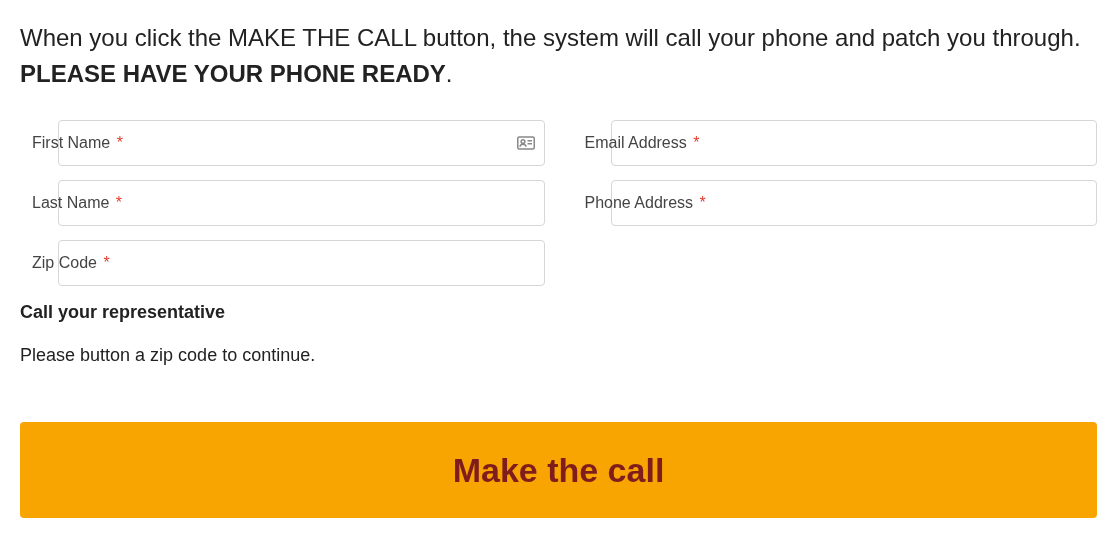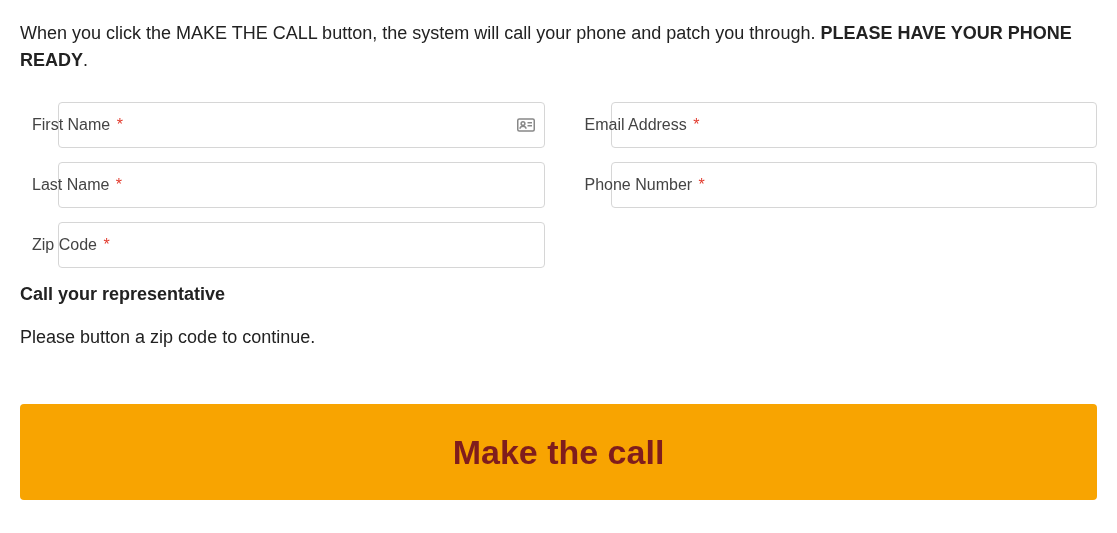--- a/index.html
+++ b/index.html
@@ -11,21 +11,21 @@
       font-family: Arial, Helvetica, sans-serif;
       background: #fff;
       padding: 20px;
       width: 1117px;
       color: #222;
     }
     .container {
       width: 100%;
     }
     .instruction {
-      font-size: 18px;
+      font-size: 24px;
       line-height: 1.5;
       margin-bottom: 28px;
       color: #222;
     }
     .instruction .bold {
       font-weight: 700;
     }
     .form-grid {
       display: grid;
       grid-template-columns: 1fr 1fr;
@@ -141,21 +141,21 @@
     <div class="input-wrap half">
       <span class="floating-label">
         <span>Last Name</span>
         <span class="required">*</span>
       </span>
       <input type="text" class="text-input" style="">
     </div>
 
     <div class="input-wrap half">
       <span class="floating-label">
-        <span>Phone Number</span>
+        <span>Phone Address</span>
         <span class="required">*</span>
       </span>
       <input type="text" class="text-input" style="">
     </div>
 
     <div class="input-wrap half zip-row">
       <span class="floating-label">
         <span>Zip Code</span>
         <span class="required">*</span>
       </span>

